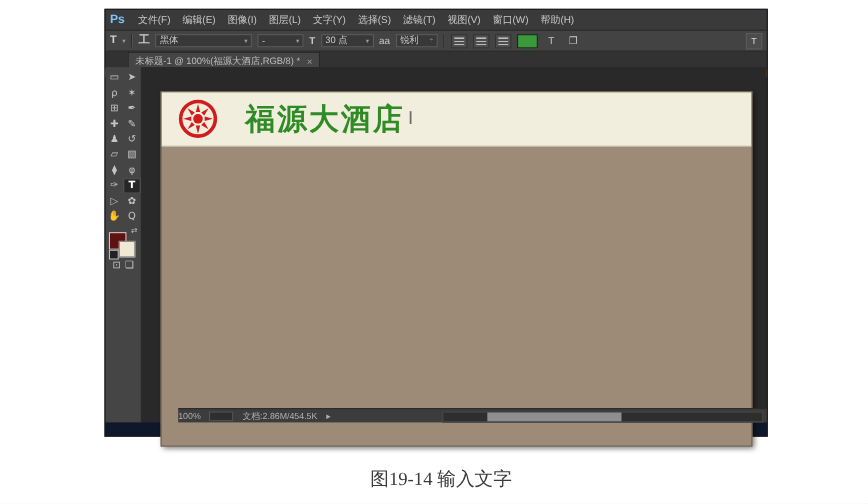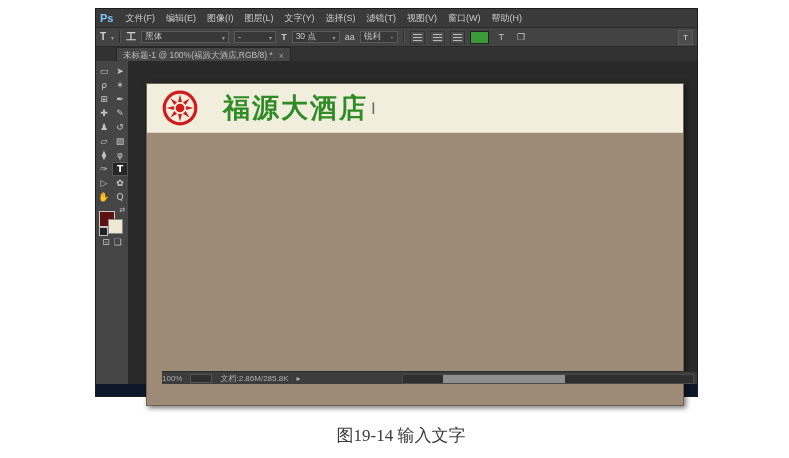--- a/index.html
+++ b/index.html
@@ -238,21 +238,21 @@
               </g>
             </svg>
             <span class="hotel-title" style="color: rgb(46, 139, 37);">福源大酒店</span>
             <span class="ibeam">Ⅰ</span>
           </div>
         </div>
 
         <div class="statusbar">
           <span>100%</span>
           <span class="status-field"></span>
-          <span>文档:2.86M/285.8K</span>
+          <span>文档:2.86M/454.5K</span>
           <span>▸</span>
           <span class="hscroll">
             <span class="hthumb"></span>
           </span>
         </div>
       </div>
     </div>
   </div>
 
   <div class="caption">图19-14 输入文字</div>

